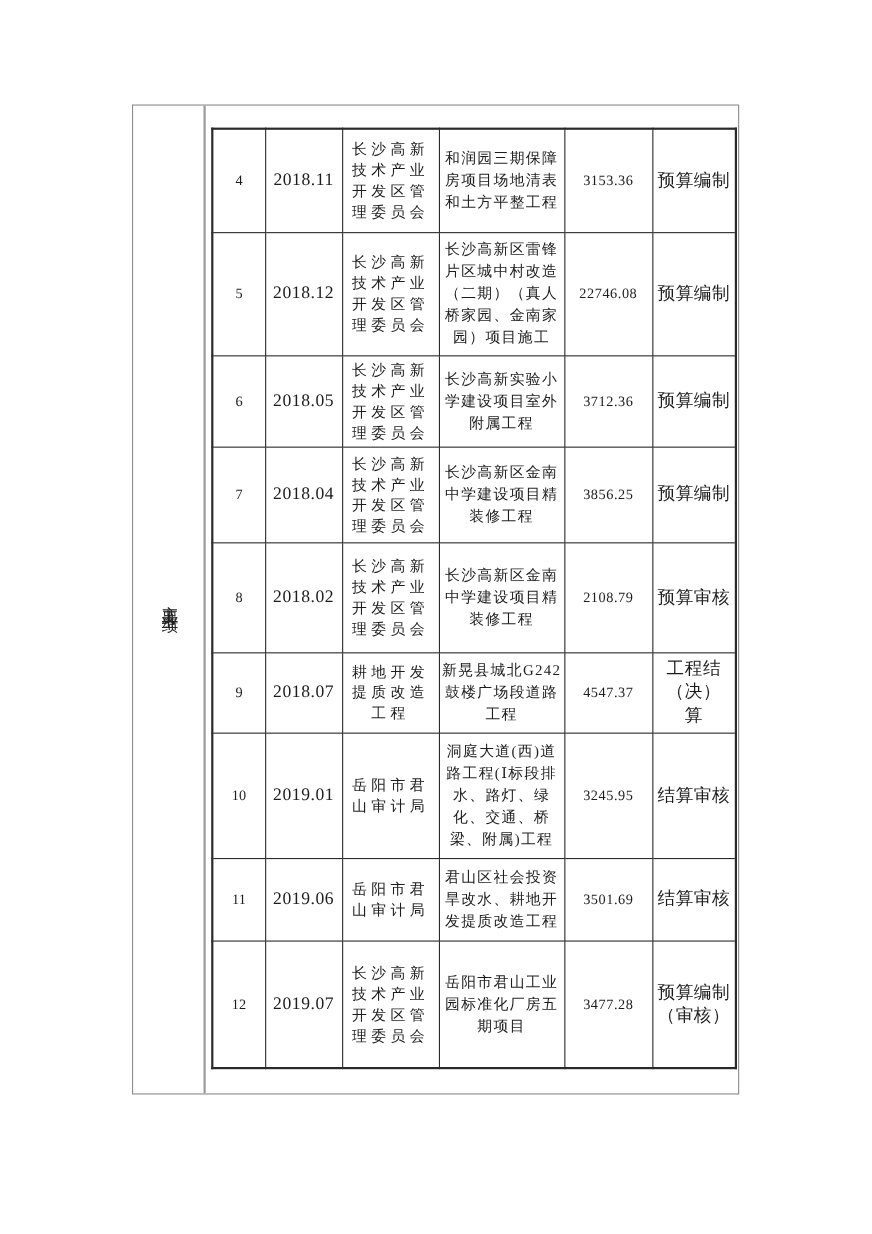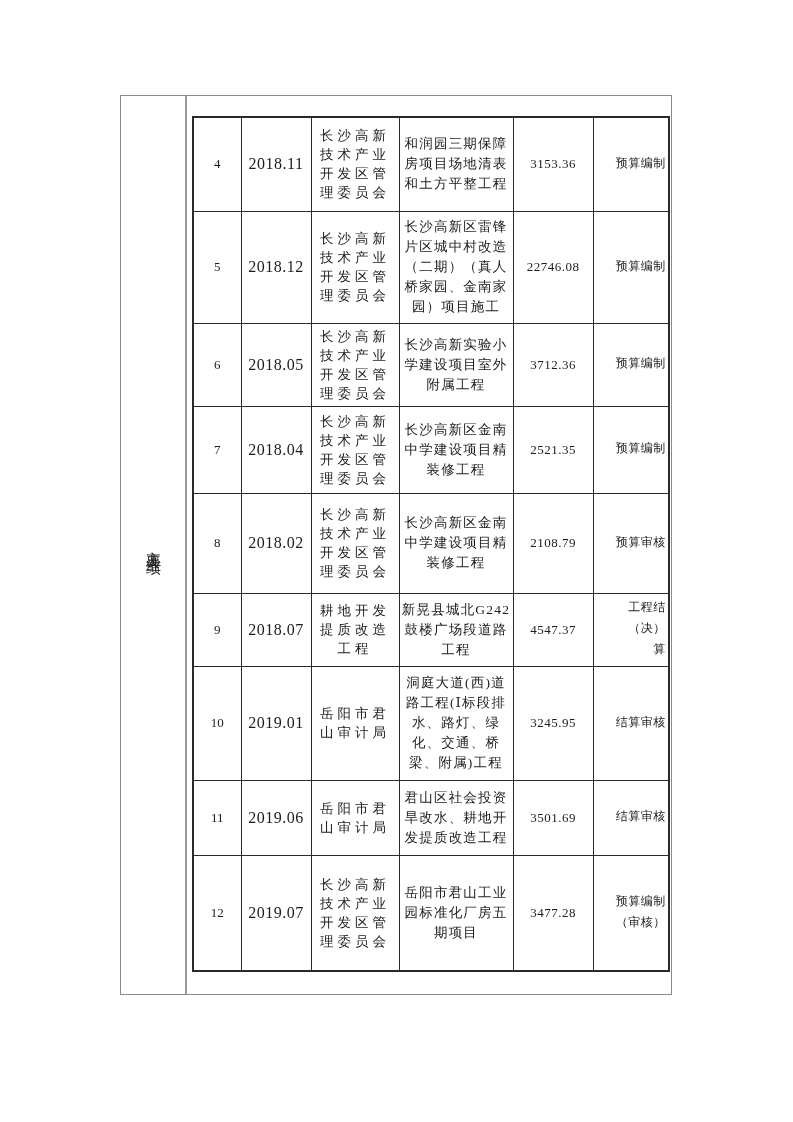--- a/index.html
+++ b/index.html
@@ -87,26 +87,25 @@
     margin: 0 auto;
     font-size: 13.5px;
     letter-spacing: 1.2px;
     line-height: 20px;
     text-align: center;
   }
   .c-amount { font-size: 13px; letter-spacing: 0.5px; white-space: nowrap; }
   .c-service .wrapbox {
     width: 70px;
     margin: 0 auto;
-    font-size: 12px;
+    font-size: 16px;
     letter-spacing: 0.5px;
     line-height: 21px;
-    text-align: right;
+    text-align: center;
     white-space: pre-line;
-    font-family: Liberation Mono, monospace;
   }
 </style>
 </head>
 <body>
 
 <div class="sheet">
   <div class="form-block">
     <div class="label-cell">
       <span class="label-text">主要业绩</span>
     </div>
@@ -165,21 +164,21 @@
   </tr>
             <tr>
     <td class="c-no">7</td>
     <td class="c-date">2018.04</td>
     <td class="c-client">
       <div class="wrapbox">长沙高新技术产业开发区管理委员会</div>
     </td>
     <td class="c-project">
       <div class="wrapbox">长沙高新区金南中学建设项目精装修工程</div>
     </td>
-    <td class="c-amount">2521.35</td>
+    <td class="c-amount">3856.25</td>
     <td class="c-service">
       <div class="wrapbox">预算编制</div>
     </td>
   </tr>
             <tr>
     <td class="c-no">8</td>
     <td class="c-date">2018.02</td>
     <td class="c-client">
       <div class="wrapbox">长沙高新技术产业开发区管理委员会</div>
     </td>

